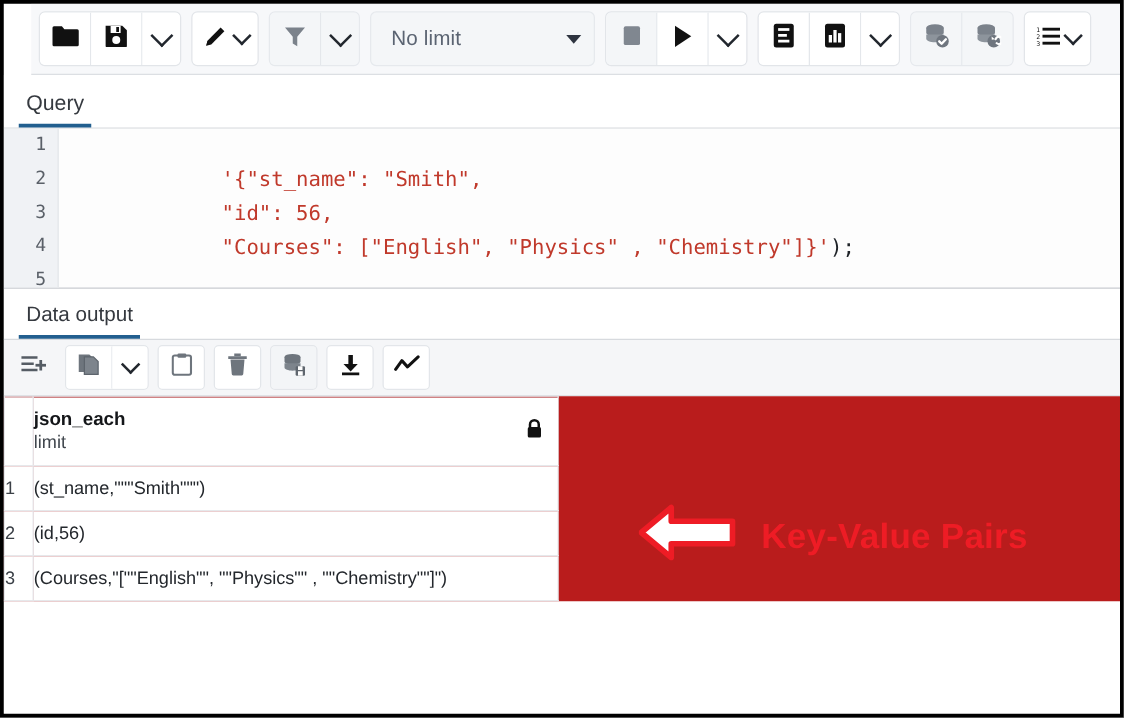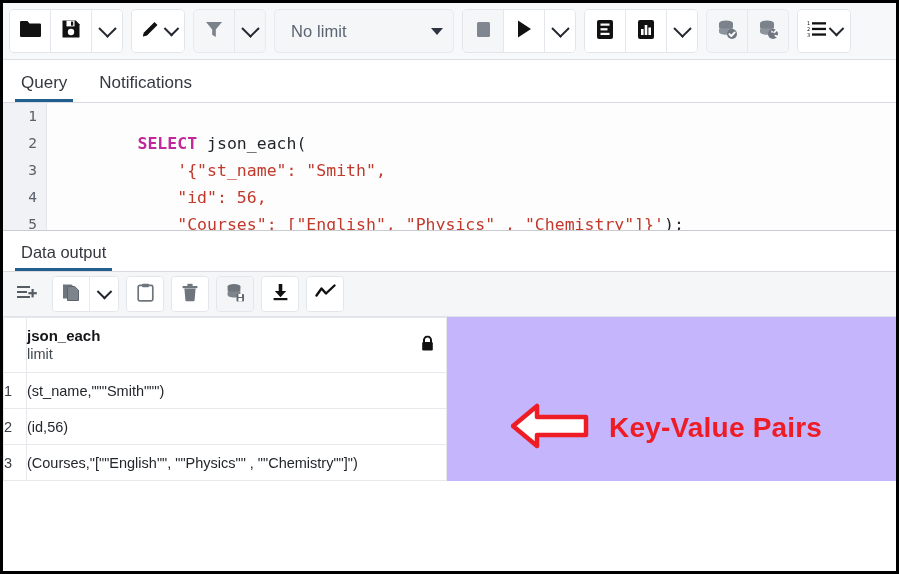--- a/index.html
+++ b/index.html
@@ -18,20 +18,21 @@
   .toolbar{
     position:relative;
     height:57px;
     box-sizing:border-box;
     background:#f7f8fa;
     border-bottom:1px solid #dcdfe3;
     display:flex;
     align-items:center;
     padding:0 6px;
     gap:8px;
+    margin-left:22px;
   }
   .tgroup{
     display:flex;
     align-items:stretch;
     background:#fbfcfd;
     border:1px solid #e2e5e9;
     border-radius:5px;
     height:42px;
     overflow:hidden;
   }
@@ -164,21 +165,21 @@
     width:36px;display:flex;align-items:center;justify-content:center;
     background:#fff;border-right:1px solid #e7eaee;cursor:pointer;
   }
   .rbtn:last-child{border-right:none;}
   .rbtn.flat{background:#f3f5f7;}
   .rbtn.caret{width:28px;}
 
   
   .gridwrap{
     position:relative;
-    background:#c4b5fd;
+    background:#b91c1c;
     height:auto;
   }
   .grid{
     border-collapse:collapse;
     table-layout:fixed;
     font-size:14.5px;
     color:#23272c;
   }
   .grid td,.grid th{
     border:1px solid #e6e8eb;
@@ -377,37 +378,31 @@
         <span class="chev" style="margin-left:4px;width:9px;height:9px"></span>
       </div>
     </div>
 
   </div>
 
   <div class="tabs">
     <div class="tab active">
       <span>Query</span>
     </div>
-    <div class="tab">
-      <span>Notifications</span>
-    </div>
   </div>
 
   <div class="editor">
     <div class="gutter">
       <div>1</div>
       <div>2</div>
       <div>3</div>
       <div>4</div>
       <div>5</div>
     </div>
     <div class="code">
-      <div class="ln">
-        <span class="kw">SELECT</span><span class="pln"> json_each(</span>
-      </div>
       <div class="ln">
         <span class="pln">    </span><span class="str">'{"st_name": "Smith",</span>
       </div>
       <div class="ln">
         <span class="pln">    </span><span class="str">"id": 56,</span>
       </div>
       <div class="ln">
         <span class="pln">    </span><span class="str">"Courses": ["English", "Physics" , "Chemistry"]}'</span><span class="pln">);</span>
       </div>
       <div class="ln">

